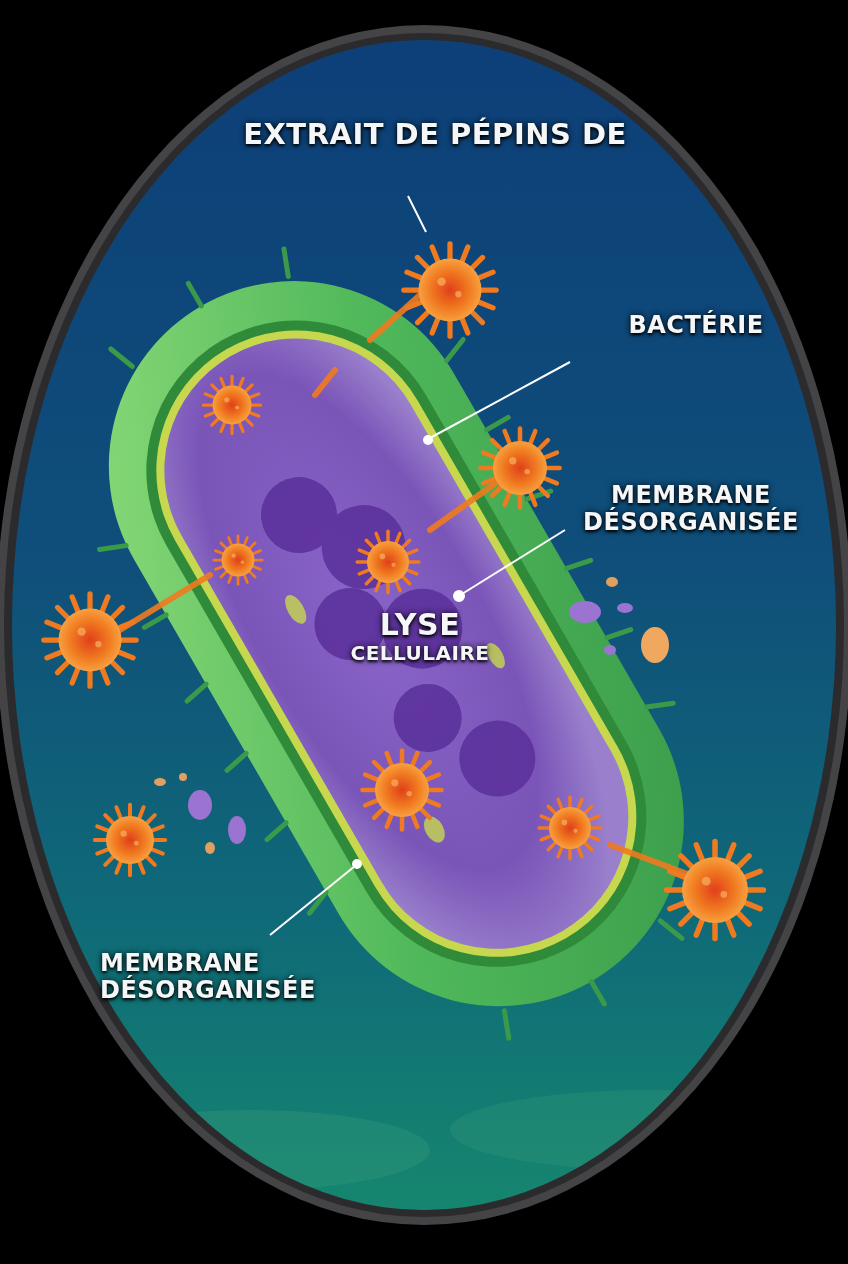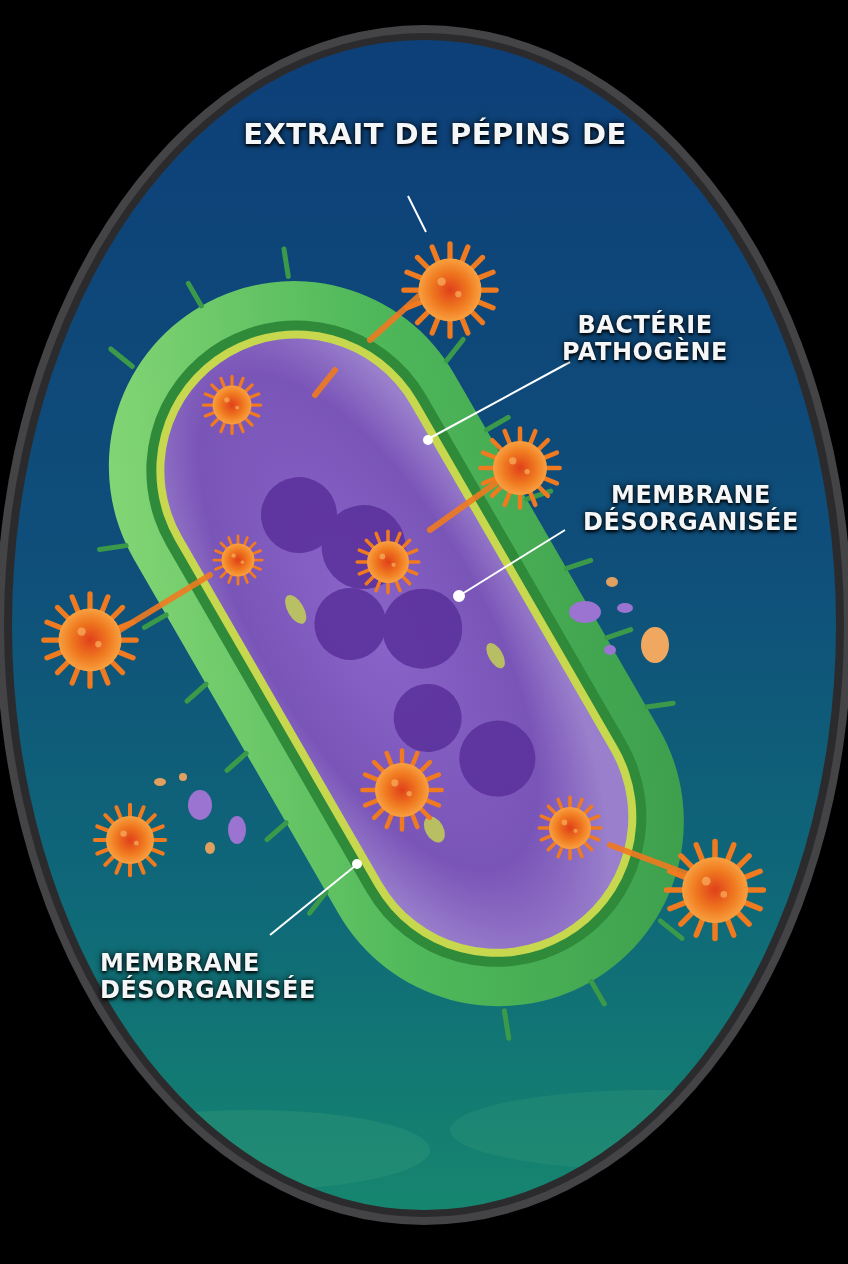--- a/index.html
+++ b/index.html
@@ -165,28 +165,31 @@
       <line x1="270" y1="935" x2="355" y2="866"></line>
           <circle cx="357" cy="864" r="4"></circle>
     </g>
   </g>
 </svg>
 
 <div class="lbl c" style="left:200px; top:118px; width:470px; font-size:29px;">
   <span>EXTRAIT DE PÉPINS DE</span>
 </div>
 
-<div class="lbl c" style="left:540px; top:312px; width:210px; font-size:24px;">
+<div class="lbl c" style="left:591px; top:312px; width:210px; font-size:24px;">
   <span>BACTÉRIE</span>
-  <span>PATHOGÈNE</span>
 </div>
 
 <div class="lbl c" style="left:566px; top:482px; width:250px; font-size:24px;">
   <span>MEMBRANE</span>
   <span>DÉSORGANISÉE</span>
 </div>
 
+<div class="lbl c" style="left:320px; top:608px; width:200px;">
+  <span style="font-size:30px;">LYSE</span>
+  <span style="font-size:20px;">CELLULAIRE</span>
+</div>
 
 <div class="lbl" style="left:100px; top:950px; font-size:24px;">
   <span>MEMBRANE</span>
   <span>DÉSORGANISÉE</span>
 </div>
 </div>
 
 </body></html>

